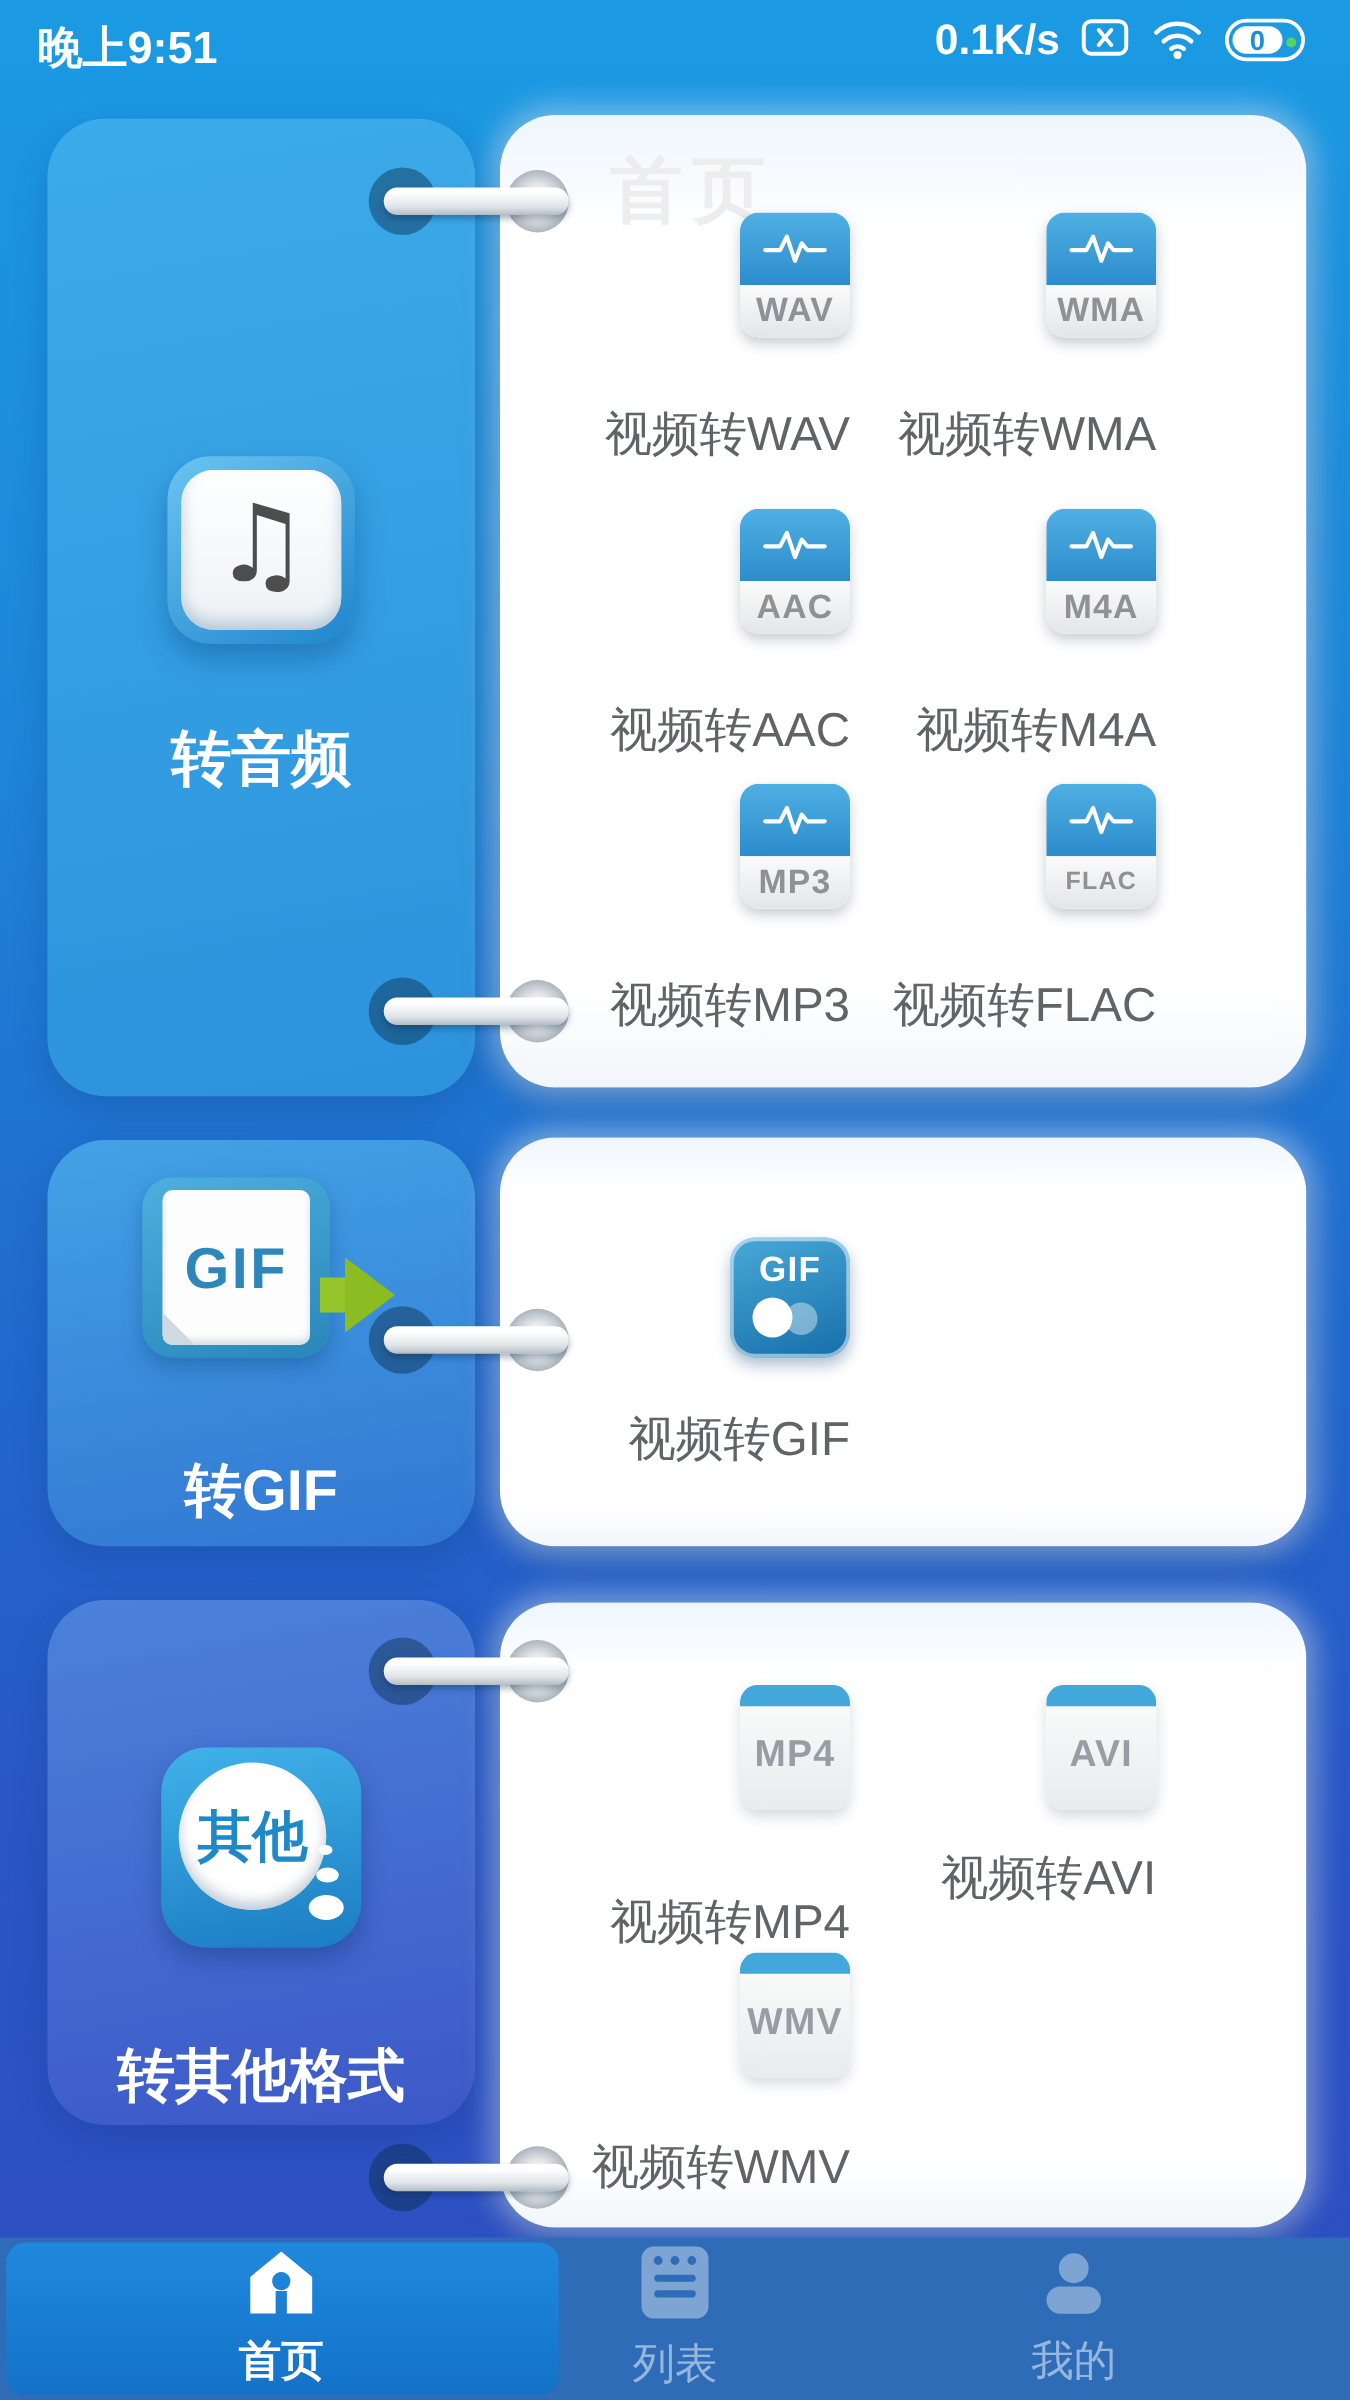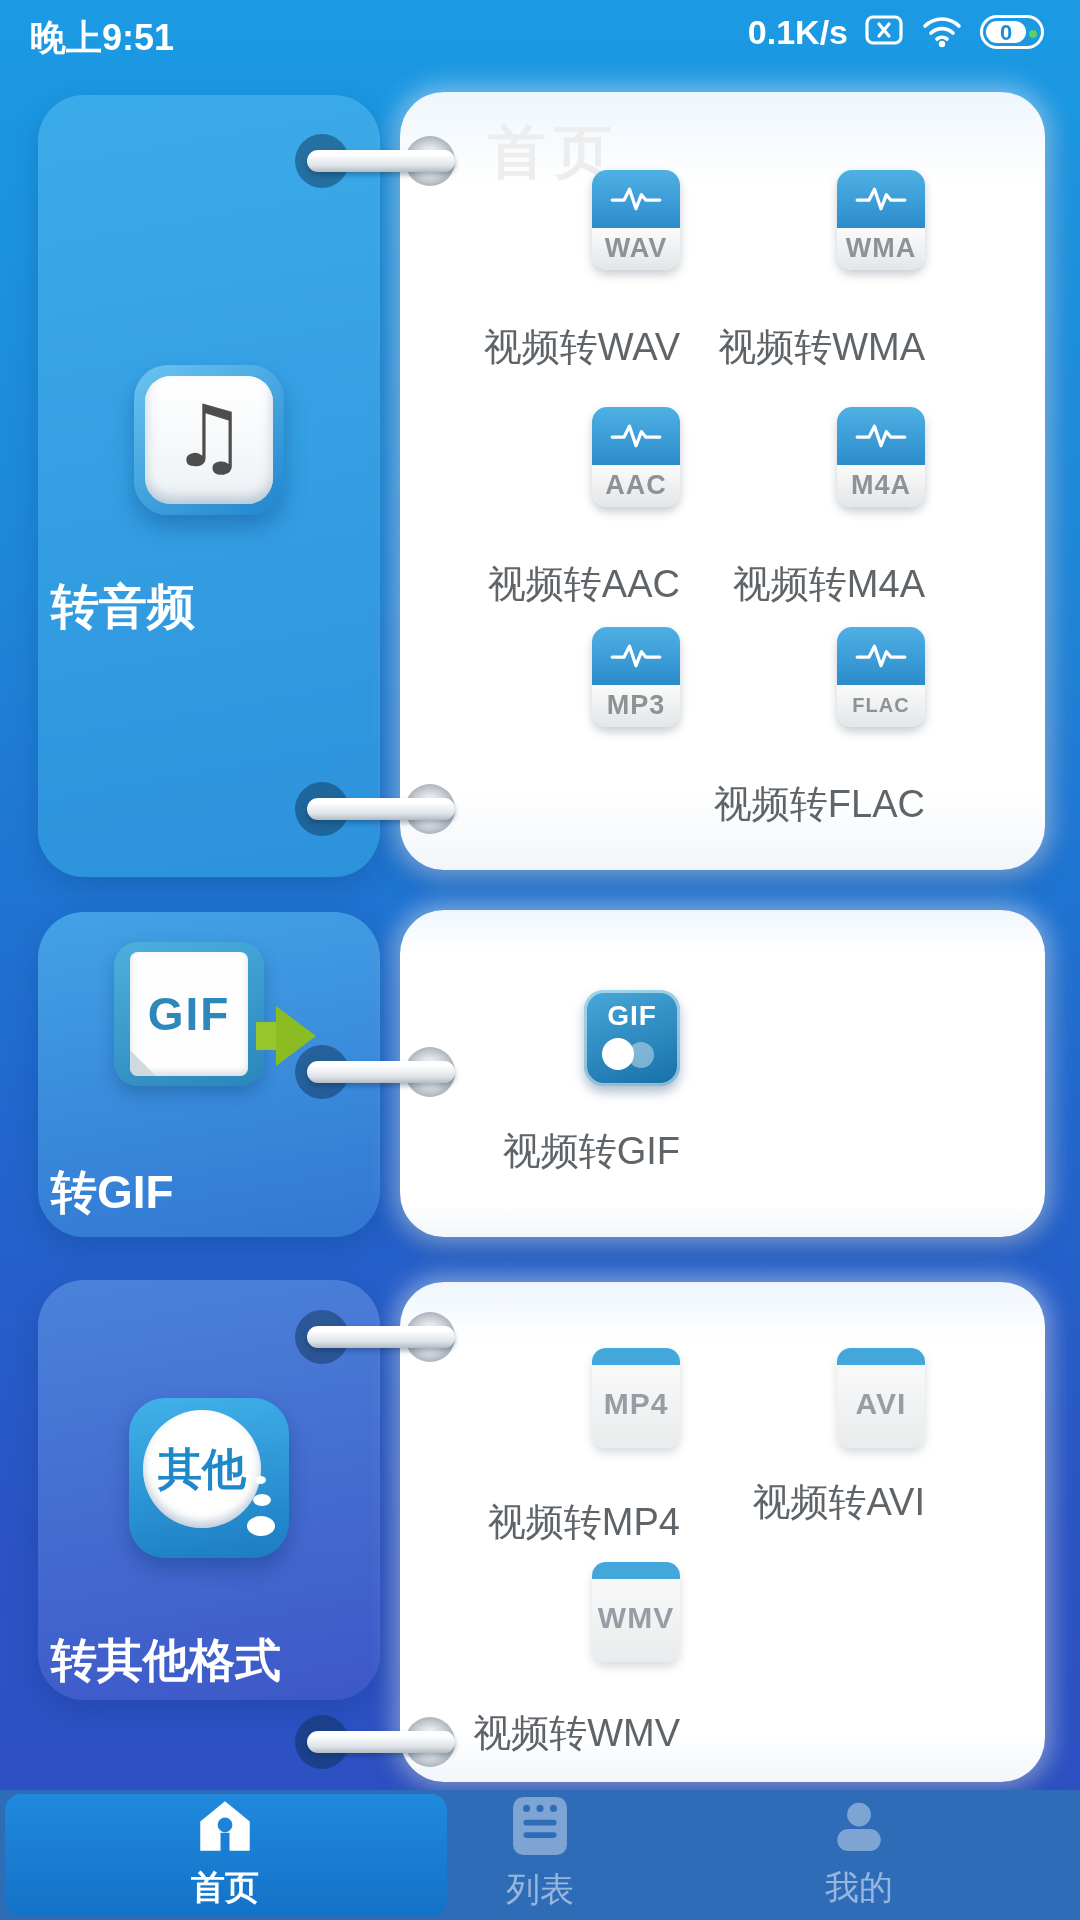--- a/index.html
+++ b/index.html
@@ -16,21 +16,21 @@
   .sb-speed{font-size:34px;font-weight:bold;}
   .battery{position:relative;width:64px;height:34px;border:3px solid #fff;border-radius:17px;}
   .battery .fill{position:absolute;left:3px;top:3px;bottom:3px;width:40px;background:#fff;border-radius:11px;
     color:#1a8ed8;font-size:22px;font-weight:bold;text-align:center;line-height:23px;}
   .battery .chg{position:absolute;right:4px;top:12px;width:8px;height:8px;border-radius:50%;background:#52d45f;}
   
   .cat-card{position:absolute;left:38px;width:342px;border-radius:46px;box-shadow:0 10px 26px rgba(8,48,110,.22);}
   .cat1{top:95px;height:782px;background:linear-gradient(170deg,#3cabe9 0%,#2c92dc 100%);}
   .cat2{top:912px;height:325px;background:linear-gradient(170deg,#43a2e5 0%,#3277d3 100%);}
   .cat3{top:1280px;height:420px;background:linear-gradient(170deg,#4b82da 0%,#3d58c8 100%);}
-  .cat-label{position:absolute;left:13px;width:100%;color:#fff;font-weight:bold;}
+  .cat-label{position:absolute;left:0;width:100%;text-align:center;color:#fff;font-weight:bold;}
   .cat1 .cat-label{top:480px;font-size:48px;}
   .cat2 .cat-label{top:250px;font-size:46px;}
   .cat3 .cat-label{top:350px;font-size:46px;}
   
   .music-icon{position:absolute;left:96px;top:270px;width:150px;height:150px;border-radius:34px;
     background:linear-gradient(145deg,#6ac4f1,#1f85cd);box-shadow:0 12px 22px rgba(5,60,120,.35);}
   .music-icon .inner{position:absolute;inset:11px;background:linear-gradient(180deg,#ffffff,#eef2f5);border-radius:26px;
     box-shadow:inset 0 -7px 12px rgba(140,165,190,.55),inset 0 4px 6px #fff;
     display:flex;align-items:center;justify-content:center;}
   .music-icon .note{font-family:"DejaVu Sans",sans-serif;font-size:86px;color:#4d4d4d;line-height:1;margin-top:-8px;}
@@ -194,20 +194,21 @@
 
     <div class="cell c1 r3a">
       <div class="audio-icon">
         <div class="wave">
             <svg width="54" height="26" viewBox="0 0 48 24">
               <polyline points="2,13 13,13 18,3 24,21 29,8 33,13 46,13" fill="none" stroke="#fff" stroke-width="3" stroke-linejoin="round" stroke-linecap="round"></polyline>
             </svg>
           </div>
         <div class="fmt">MP3</div>
       </div>
+      <div class="cell-label">视频转MP3</div>
     </div>
 
     <div class="cell c2 r3a">
       <div class="audio-icon">
         <div class="wave">
             <svg width="54" height="26" viewBox="0 0 48 24">
               <polyline points="2,13 13,13 18,3 24,21 29,8 33,13 46,13" fill="none" stroke="#fff" stroke-width="3" stroke-linejoin="round" stroke-linecap="round"></polyline>
             </svg>
           </div>
         <div class="fmt" style="font-size:20px">FLAC</div>
@@ -248,21 +249,21 @@
     </div>
     <div class="cat-label">转其他格式</div>
   </div>
 
   <div class="page-card page3">
     <div class="cell c1 r1v">
       <div class="file-icon">
         <div class="bar"></div>
         <div class="fmt">MP4</div>
       </div>
-      <div class="cell-label" style="margin-top:49px">视频转MP4</div>
+      <div class="cell-label" style="margin-top:64px">视频转MP4</div>
     </div>
 
     <div class="cell c2 r1v">
       <div class="file-icon">
         <div class="bar"></div>
         <div class="fmt">AVI</div>
       </div>
       <div class="cell-label" style="margin-top:29px">视频转AVI</div>
     </div>
 

